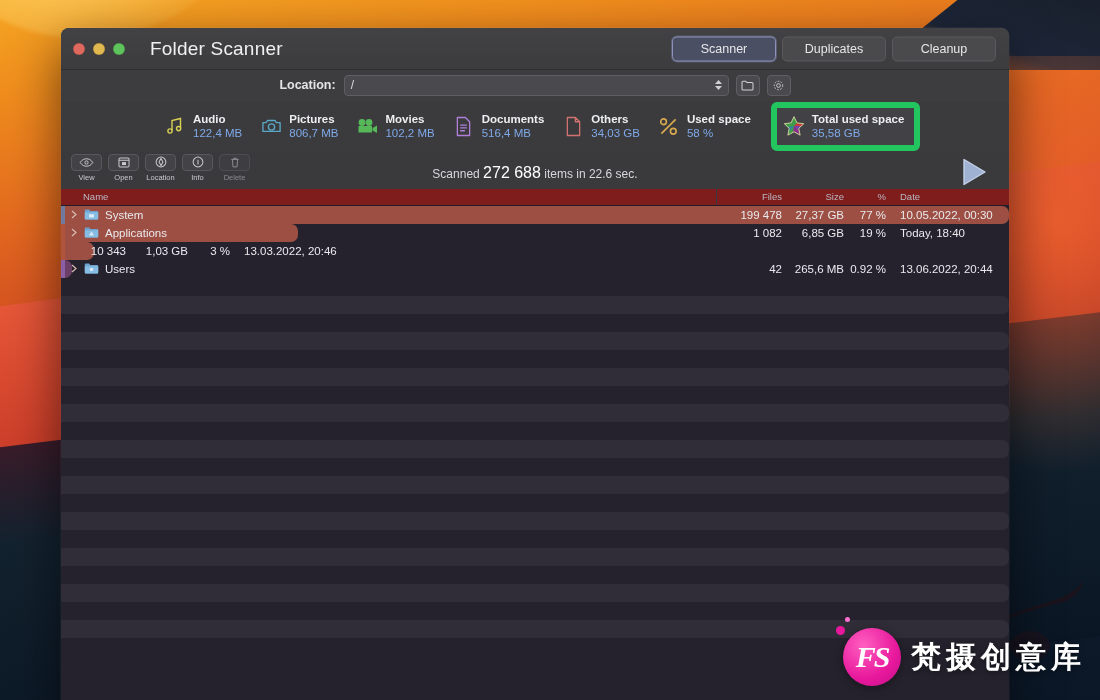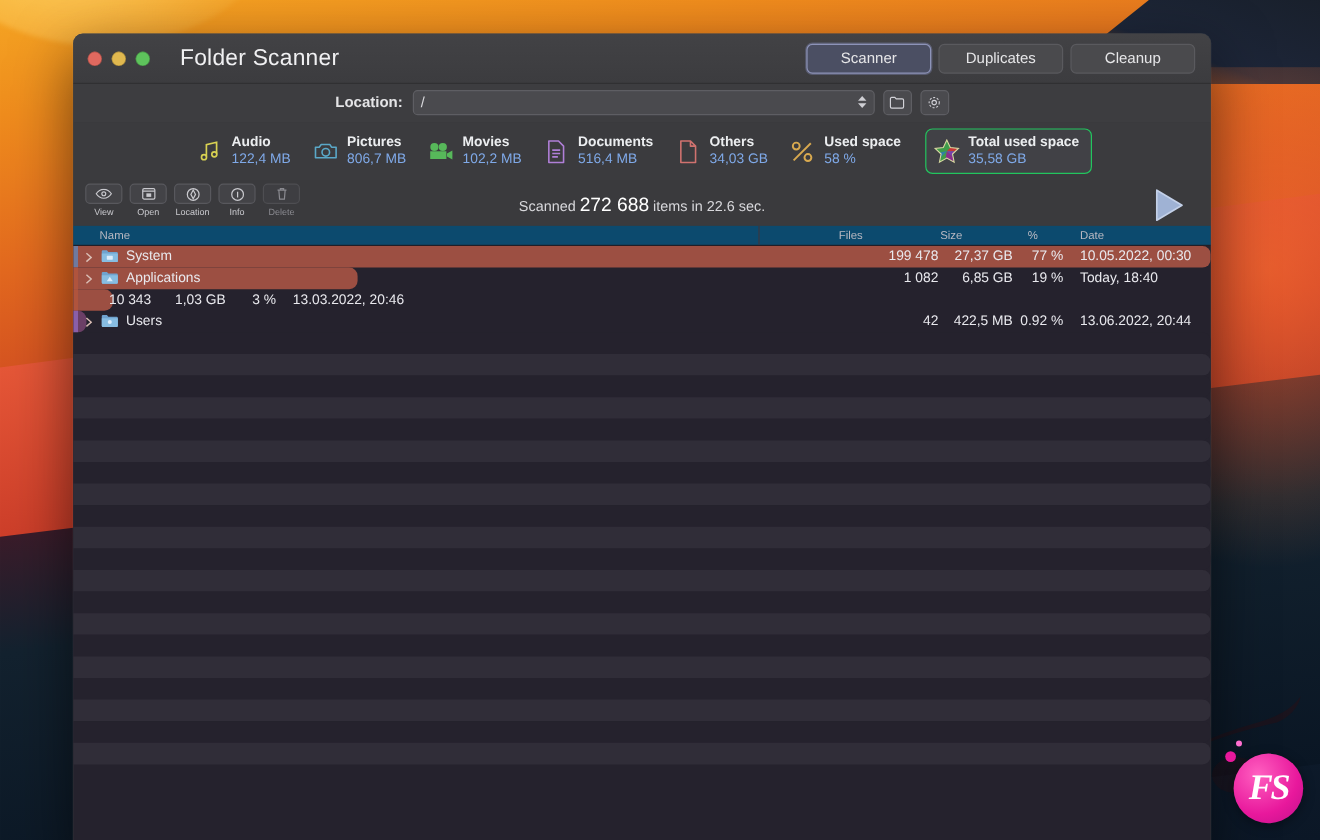--- a/index.html
+++ b/index.html
@@ -161,21 +161,21 @@
   }
   .stat {
     display:flex; align-items:center; gap:7px;
     margin-right:18px;
   }
   .stat .ico { width:22px; height:22px; display:flex; align-items:center; justify-content:center; }
   .stat .txt { display:flex; flex-direction:column; line-height:1.25; }
   .stat .name { color:#eceef0; font-size:11.5px; font-weight:bold; }
   .stat .val  { color:#7fa9e8; font-size:11.5px; }
   .stat.total {
-    border:1px solid #22c55e;
+    border:6px solid #22c55e;
     border-radius:6px;
     background:#414146;
     padding:4px 10px 4px 6px;
     margin-left:2px;
     margin-right:0;
   }
   .stat.total .val { color:#7fa9e8; }
 
   
   .actionbar {
@@ -205,25 +205,24 @@
   .scan-status .big { font-size:16px; color:#ffffff; font-weight:400; }
   .play-btn {
     position:absolute; right:20px; top:6px;
     width:30px; height:30px;
     display:flex; align-items:center; justify-content:center;
   }
 
   
   .table-head {
     flex:0 0 17px;
-    background:#0c4a6e;
+    background:#7f1d1d;
     display:flex; align-items:center;
     font-size:9.5px; color:#b9b9c2;
     border-bottom:1px solid #211e27;
-    gap:21px;
   }
   .th { padding:0 5px; }
   .th.name { flex:1; padding-left:22px; border-right:1px solid #3a3742; height:100%; display:flex; align-items:center;}
   .th.files { width:70px; text-align:right; display:flex; align-items:center; justify-content:flex-end; height:100%; }
   .th.size  { width:62px; text-align:left; display:flex; align-items:center; justify-content:flex-end; height:100%;}
   .th.pct   { width:42px; text-align:right; display:flex; align-items:center; justify-content:flex-end; height:100%;}
   .th.date  { width:118px; display:flex; align-items:center; height:100%; padding-left:9px;}
 
   .table-body { flex:1 1 auto; background:#25222d; overflow:hidden; position:relative; }
 
@@ -609,21 +608,21 @@
               </svg>
             </span>
             <span><svg width="15" height="12" viewBox="0 0 15 12">
                 <path d="M.8 2.6 A1 1 0 0 1 1.8 1.6 H5.1 L6.3 3 H13.2 A1 1 0 0 1 14.2 4 V10.4 A1 1 0 0 1 13.2 11.4 H1.8 A1 1 0 0 1 .8 10.4 Z" fill="#6fa3cf"></path>
                 <path d="M.8 4.3 H14.2 V10.4 A1 1 0 0 1 13.2 11.4 H1.8 A1 1 0 0 1 .8 10.4 Z" fill="#87bde2"></path>
                 <circle cx="7.5" cy="7.4" r="1.7" fill="#dcecfa"></circle>
               </svg></span>
             <span>Users</span>
           </div>
           <div class="c-files">42</div>
-          <div class="c-size">422,5 MB</div>
+          <div class="c-size">265,6 MB</div>
           <div class="c-pct">0.92 %</div>
           <div class="c-date">13.06.2022, 20:44</div>
         </div>
       </div>
       <div class="row empty">
         <div class="fill" style="background:#25222d"></div>
       </div>
       <div class="row empty">
         <div class="fill" style="background:#302d38"></div>
       </div>
@@ -683,13 +682,14 @@
       </div>
     </div>
 </div>
 
 <div id="watermark">
   <div class="wm-logo">
     <span class="wm-dot1"></span>
     <span class="wm-dot2"></span>
     <span class="fs">FS</span>
   </div>
+  <div class="wm-text">梵摄创意库</div>
 </div>
 
 </body></html>

